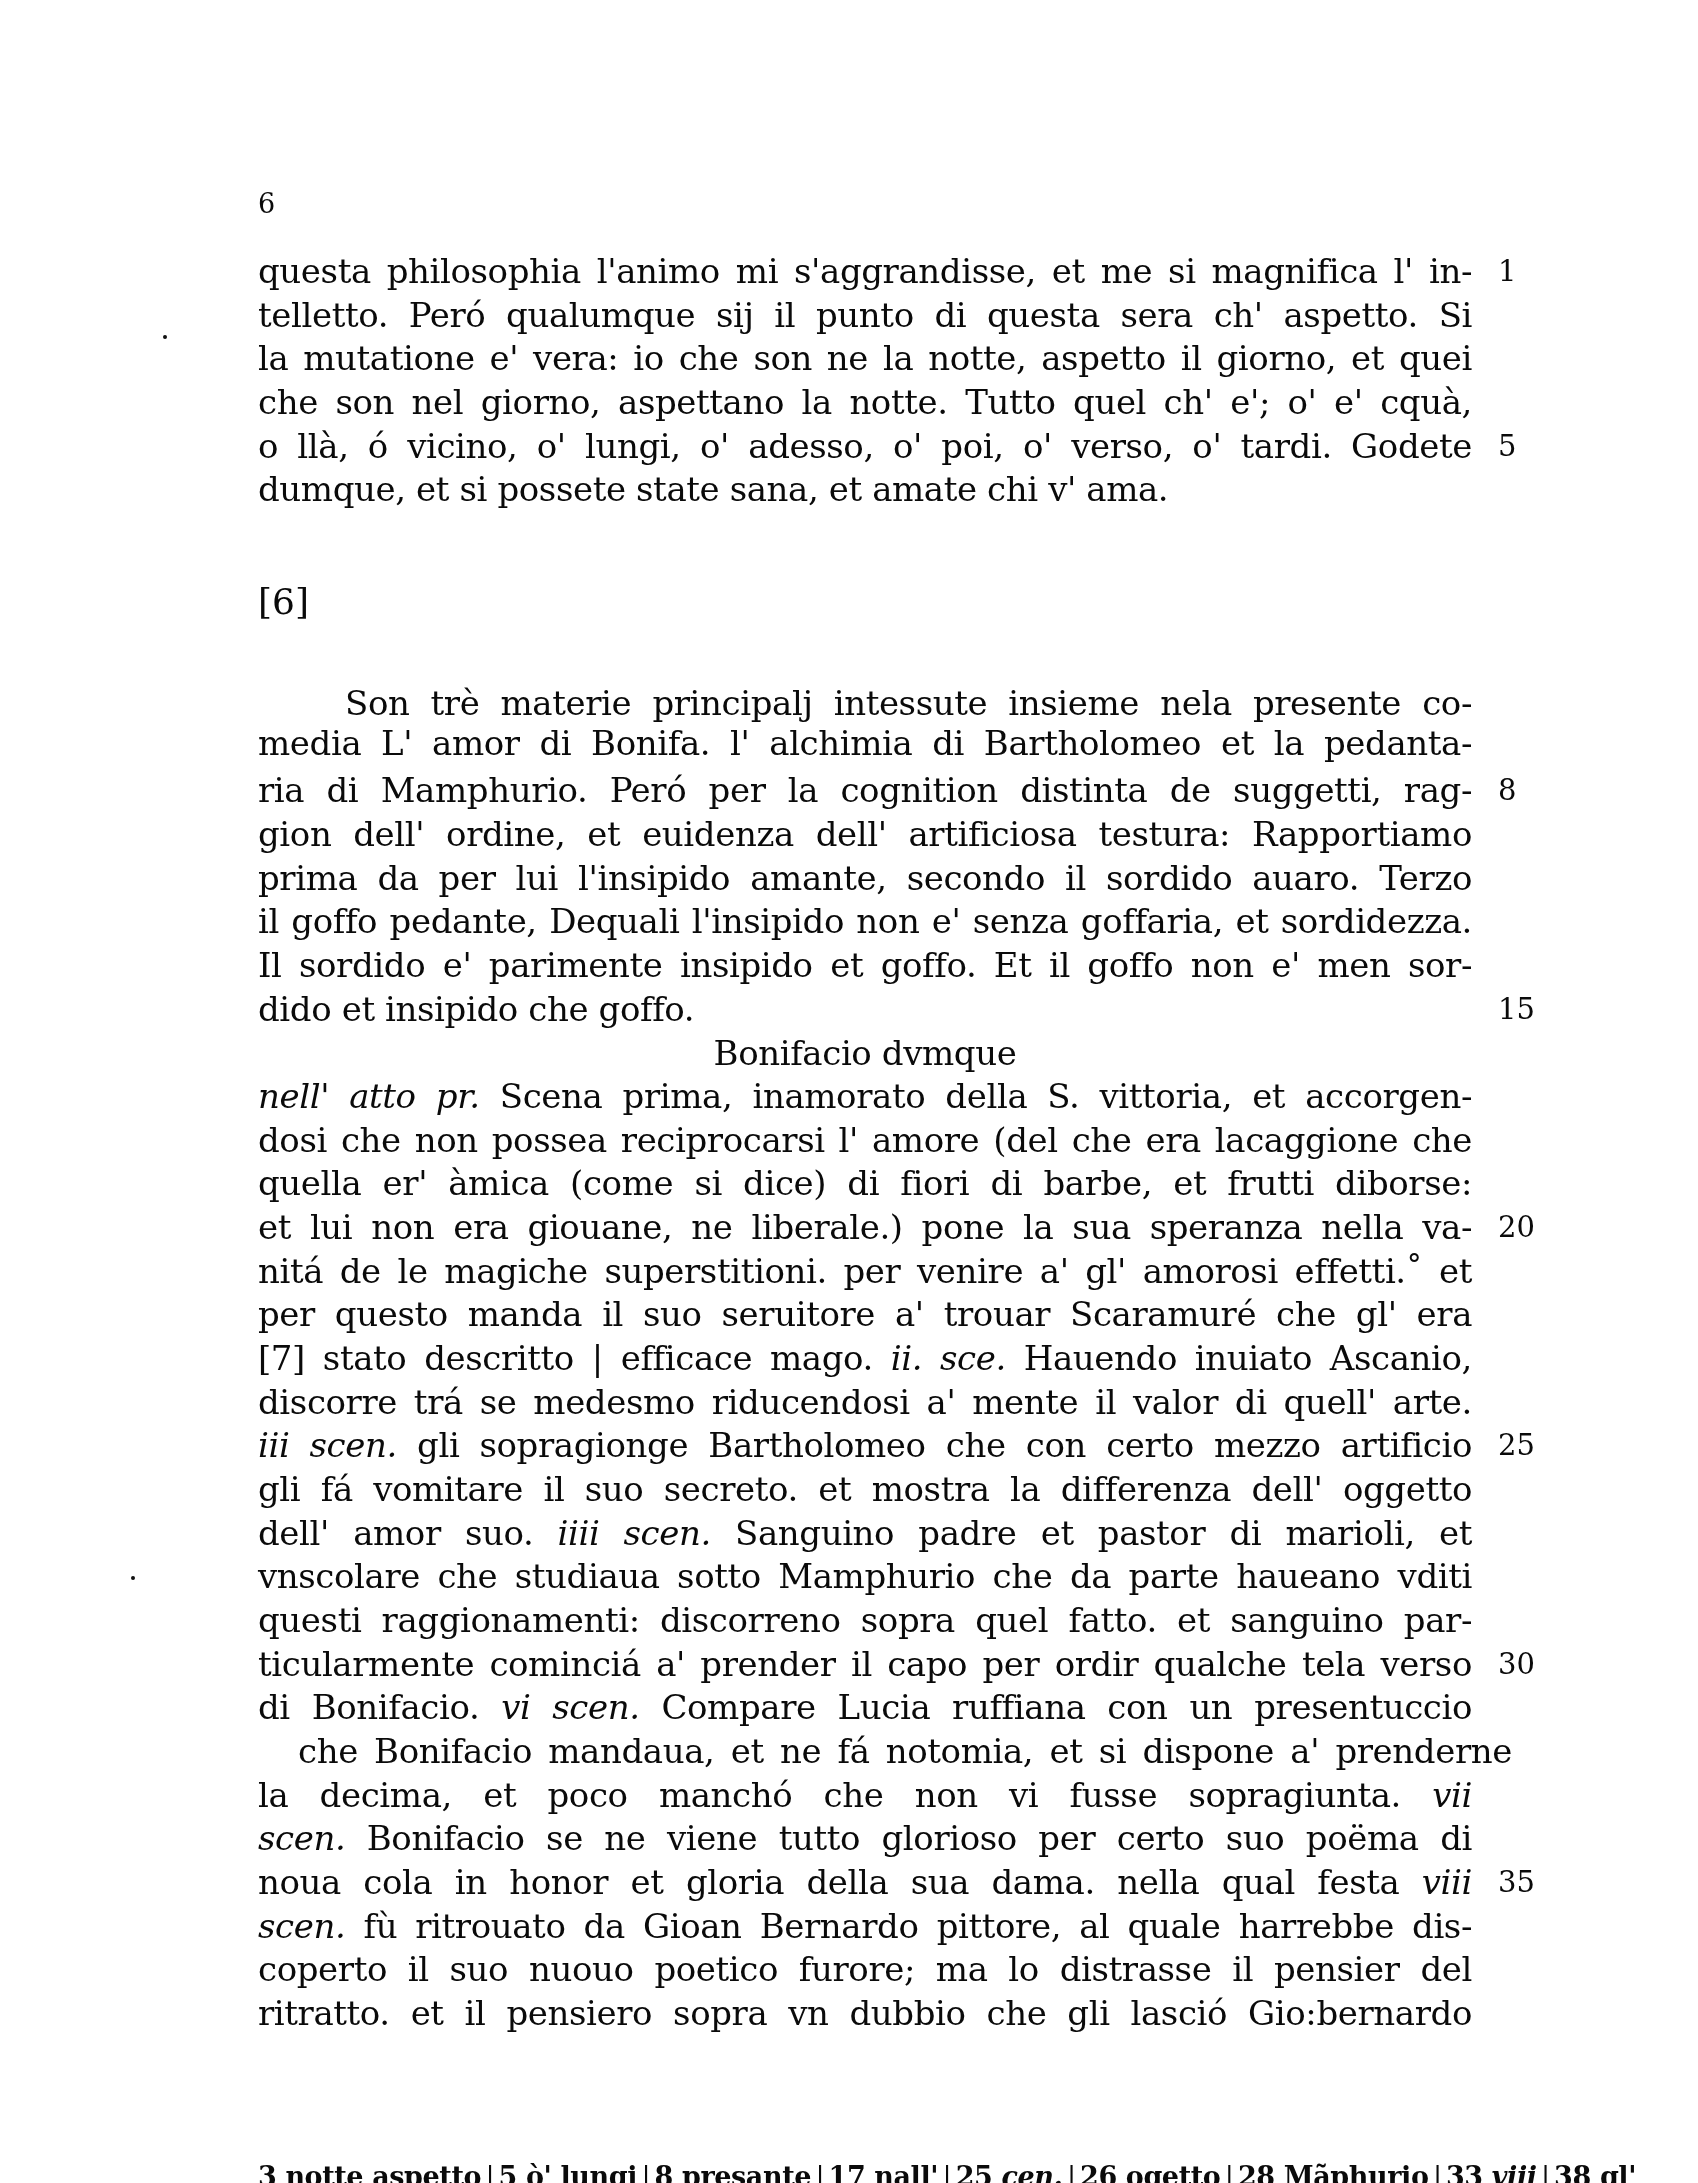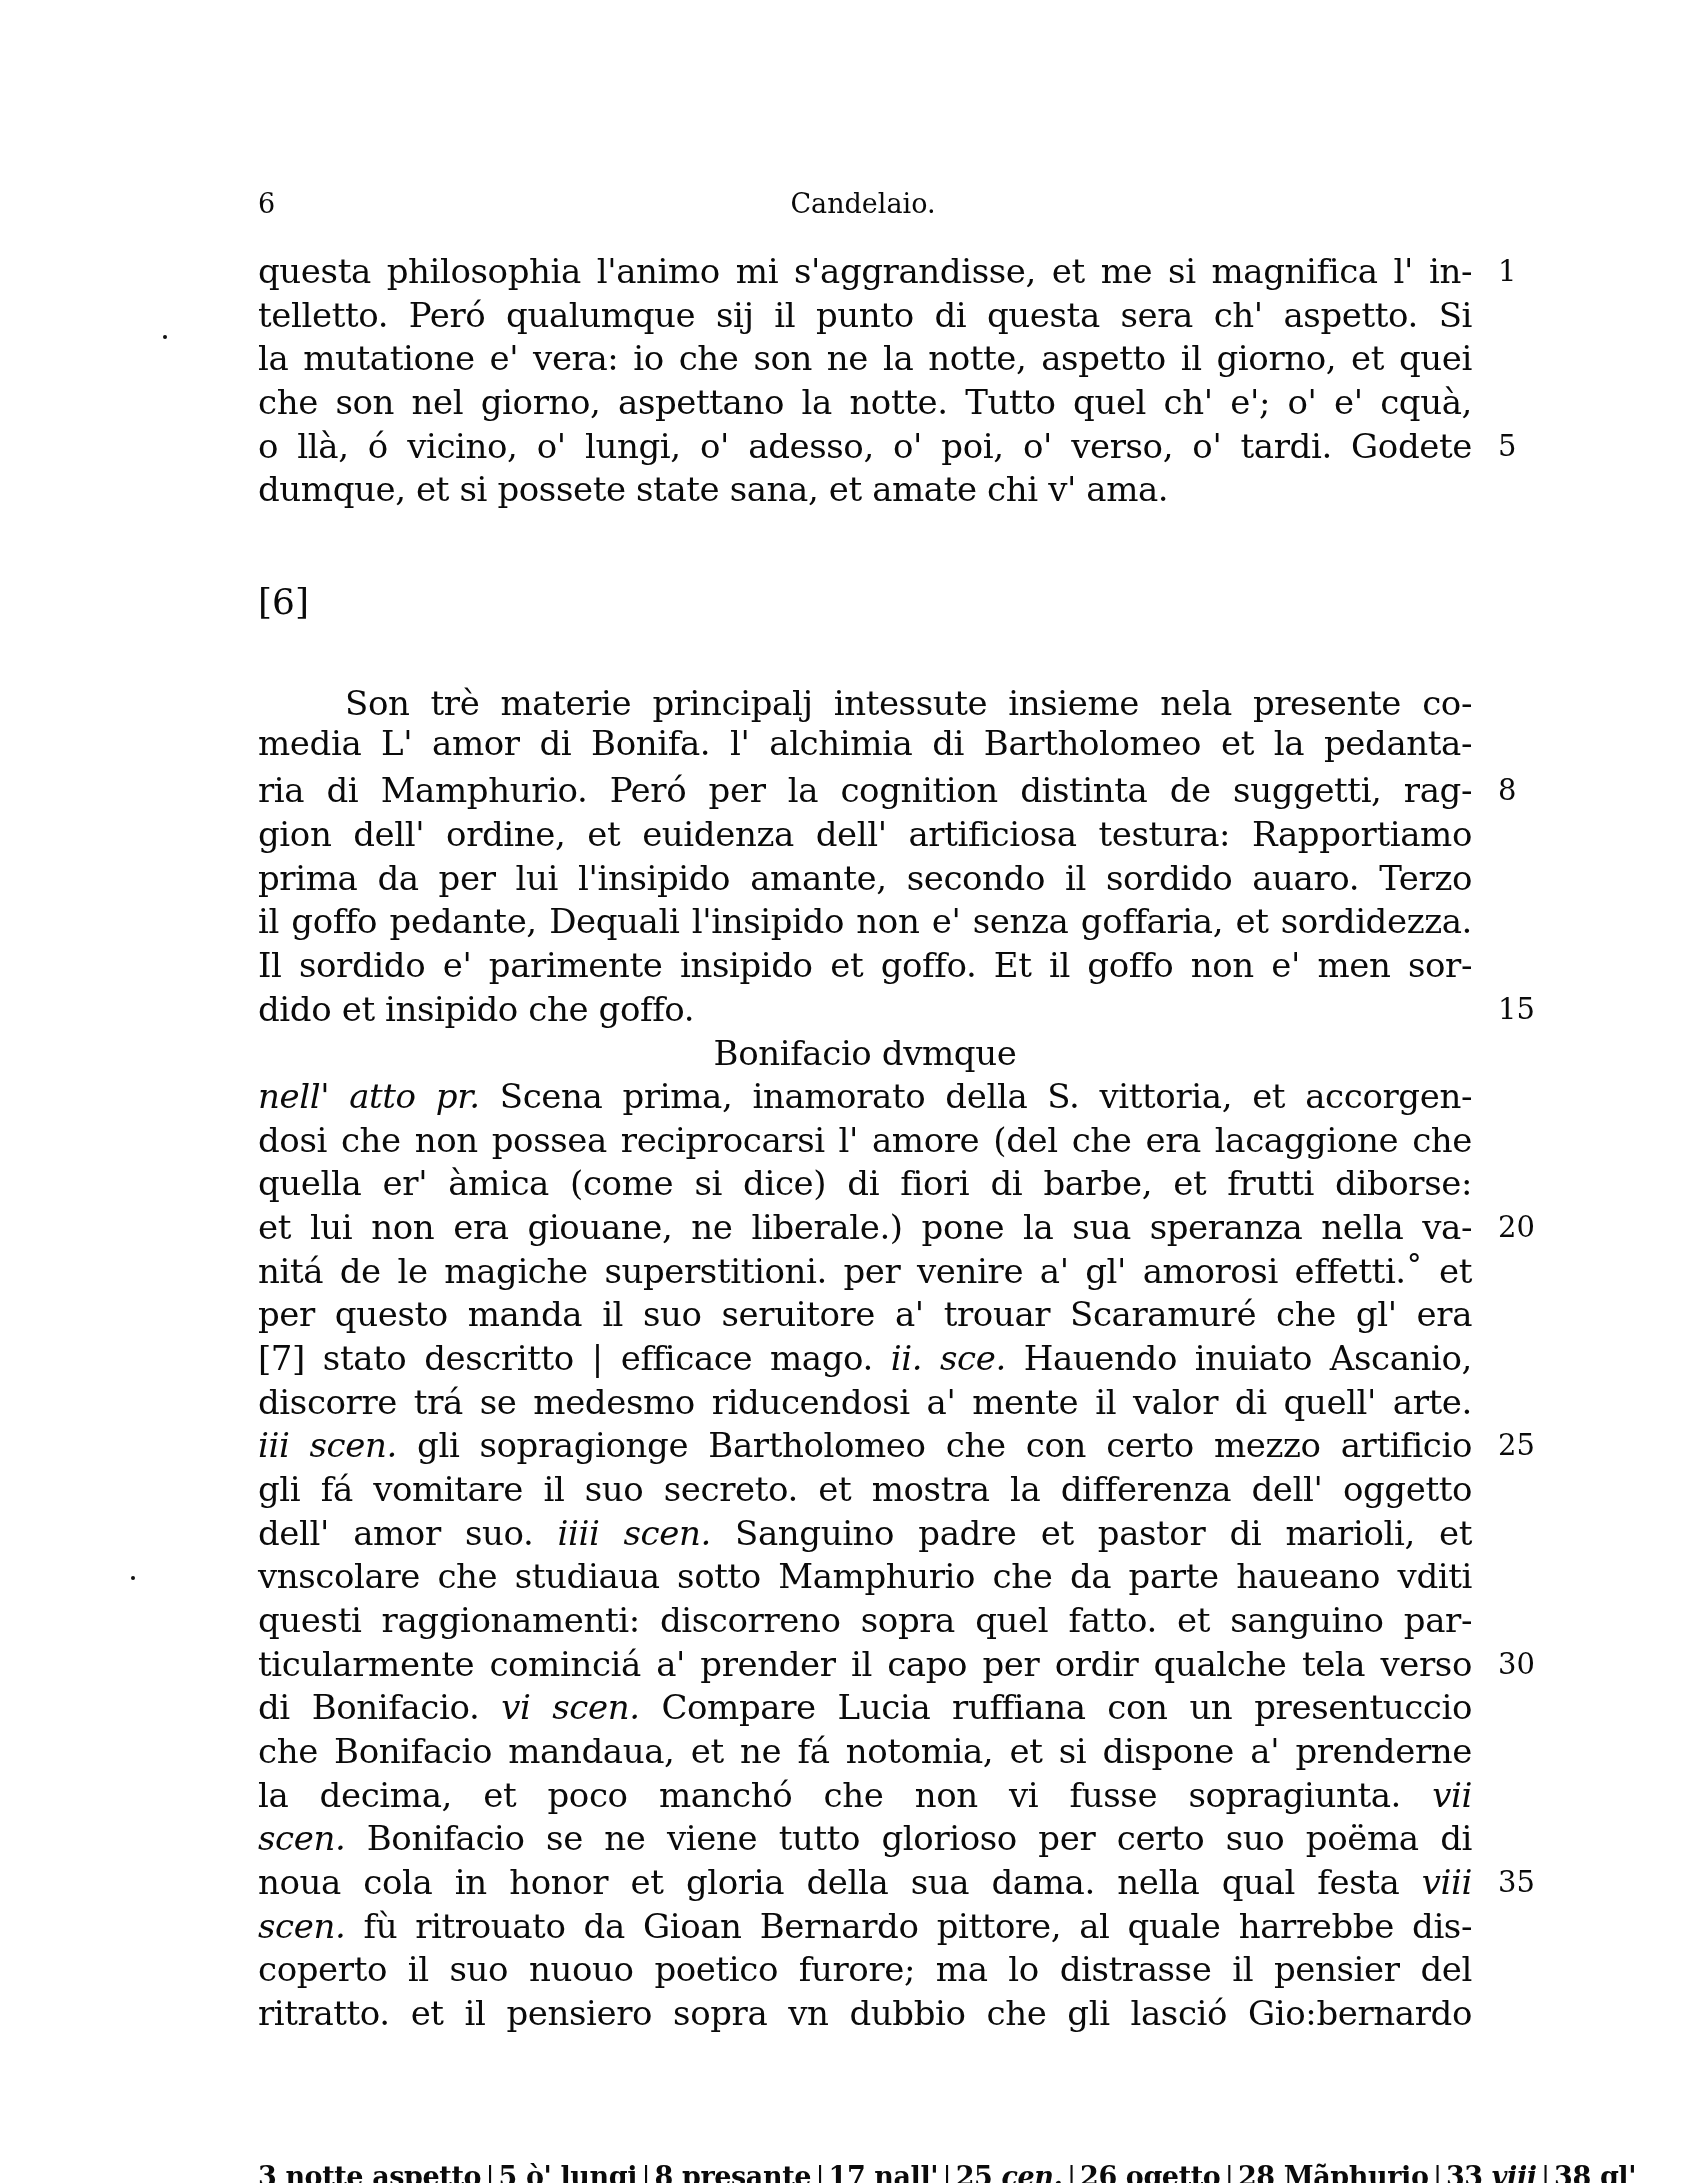--- a/index.html
+++ b/index.html
@@ -28,21 +28,20 @@
                font-weight:bold; white-space:nowrap; letter-spacing:-0.4px; }
   .fn-sep { margin:0 4.4px; font-weight:normal; }
 </style>
 </head>
 <body>
 
 <div class="page">
 
   <div class="running-head">
     <span class="page-num">6</span>
-    <span class="running-title">Candelaio.</span>
   </div>
 
   <span class="margin-dot" style="left:163px;top:335px;"></span>
   <span class="margin-dot" style="left:131px;top:1576px;"></span>
 
   <div class="textblock" id="top-para" style="top:249px;">
       <div class="line" style="top: 0px;">questa philosophia l'animo mi s'aggrandisse, et me si magnifica l' in-</div>
       <span class="lnum" style="top: 0px;">1</span>
       <div class="line" style="top: 44px;">telletto.  Peró qualumque sij il punto di questa sera ch' aspetto.  Si</div>
       <div class="line" style="top: 87px;">la mutatione e' vera: io che son ne la notte, aspetto il giorno, et quei</div>
@@ -85,21 +84,21 @@
       <div class="line" style="top: 306px;"><span>discorre trá se medesmo riducendosi a' mente il valor di quell' arte.</span></div>
       <div class="line" style="top: 349px;"><i>iii scen.</i><span> gli sopragionge Bartholomeo che con certo mezzo artificio</span></div>
       <span class="lnum" style="top: 349px;">25</span>
       <div class="line" style="top: 393px;"><span>gli fá vomitare il suo secreto.  et mostra la differenza dell' oggetto</span></div>
       <div class="line" style="top: 437px;"><span>dell' amor suo.  </span><i>iiii scen.</i><span> Sanguino padre et pastor di marioli, et</span></div>
       <div class="line" style="top: 480px;"><span>vnscolare che studiaua sotto Mamphurio che da parte haueano vditi</span></div>
       <div class="line" style="top: 524px;"><span>questi raggionamenti: discorreno sopra quel fatto.  et sanguino par-</span></div>
       <div class="line" style="top: 568px;"><span>ticularmente cominciá a' prender il capo per ordir qualche tela verso</span></div>
       <span class="lnum" style="top: 568px;">30</span>
       <div class="line" style="top: 611px;"><span>di Bonifacio.  </span><i>vi scen.</i><span> Compare Lucia ruffiana con un presentuccio</span></div>
-      <div class="line" style="top: 655px;"><span>che Bonifacio mandaua, et ne fá notomia, et si dispone a' prenderne</span></div>
+      <div class="line" style="top: 655px; margin-left: 40px;"><span>che Bonifacio mandaua, et ne fá notomia, et si dispone a' prenderne</span></div>
       <div class="line" style="top: 699px;"><span>la decima,  et poco manchó che non vi fusse sopragiunta.  </span><i>vii</i></div>
       <div class="line" style="top: 742px;"><i>scen.</i><span> Bonifacio se ne viene tutto glorioso per certo suo poëma di</span></div>
       <div class="line" style="top: 786px;"><span>noua cola in honor et gloria della sua dama.  nella qual festa </span><i>viii</i></div>
       <span class="lnum" style="top: 786px;">35</span>
       <div class="line" style="top: 830px;"><i>scen.</i><span>  fù ritrouato da Gioan Bernardo pittore, al quale harrebbe dis-</span></div>
       <div class="line" style="top: 873px;"><span>coperto il suo nuouo poetico furore; ma lo distrasse il pensier del</span></div>
       <div class="line" style="top: 917px;"><span>ritratto.  et il pensiero sopra vn dubbio che gli lasció Gio:bernardo</span></div>
     </div>
 
   <div class="footnotes" id="footnotes"><span>3 </span><span>notte aspetto</span><span class="fn-sep">|</span><span>5 </span><span>ò' lungi</span><span class="fn-sep">|</span><span>8 </span><span>presante</span><span class="fn-sep">|</span><span>17 </span><span>nall'</span><span class="fn-sep">|</span><span>25 </span><i>cen.</i><span class="fn-sep">|</span><span>26 </span><span>ogetto</span><span class="fn-sep">|</span><span>28 </span><span>Mãphurio</span><span class="fn-sep">|</span><span>33 </span><i>viii</i><span class="fn-sep">|</span><span>38 </span><span>gl'</span></div>

